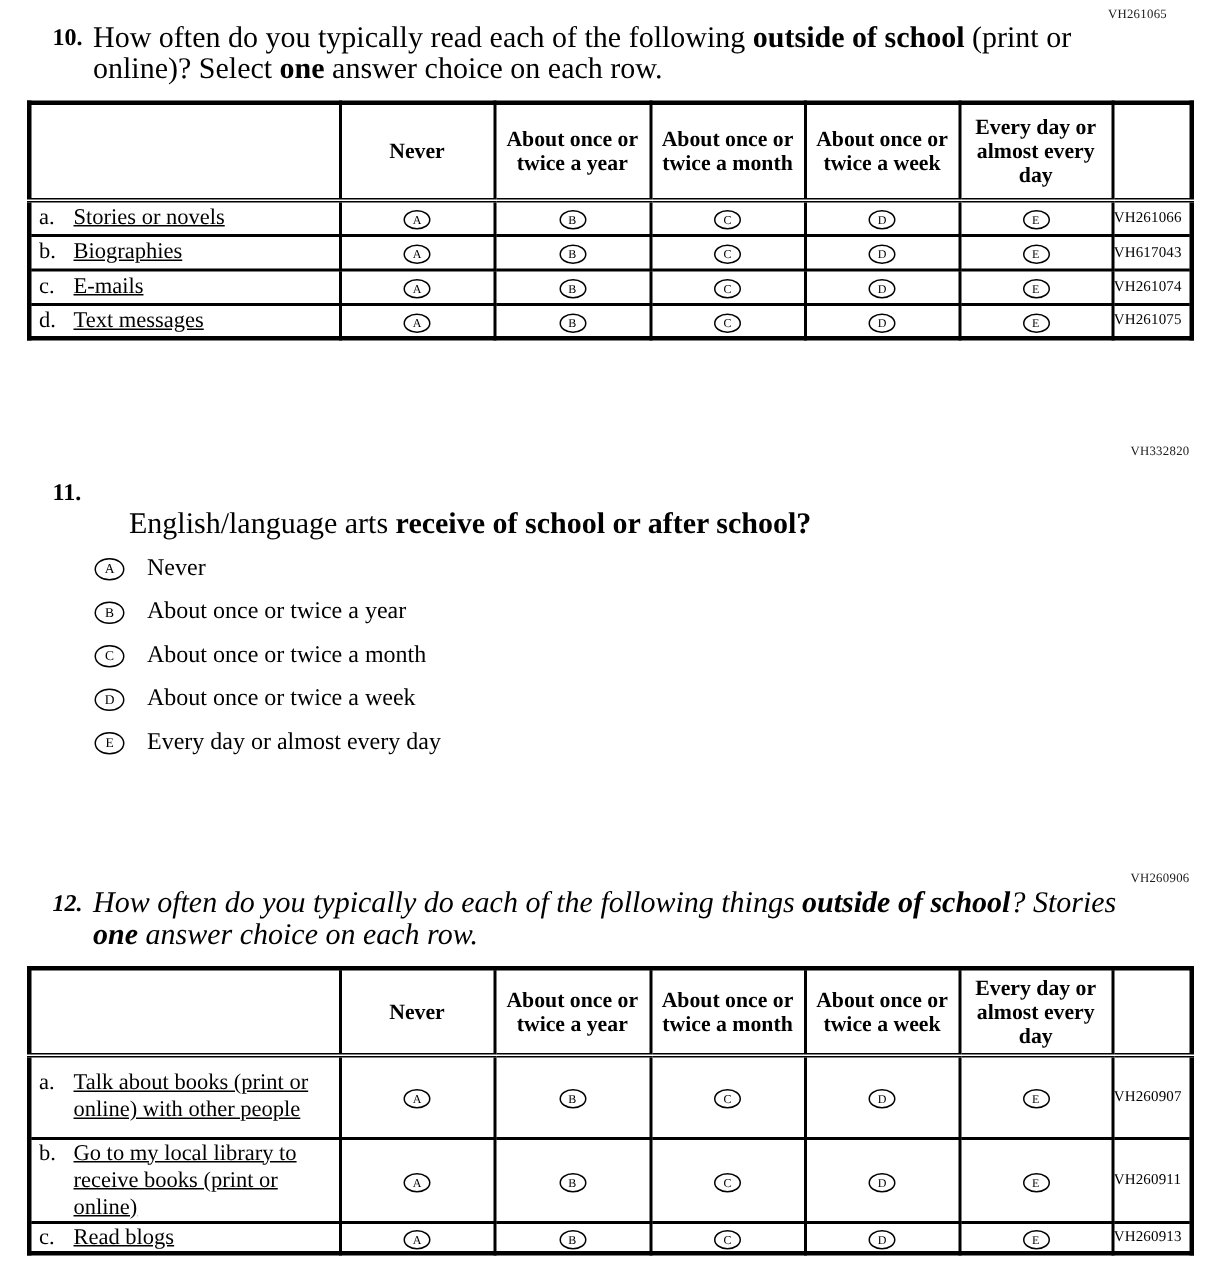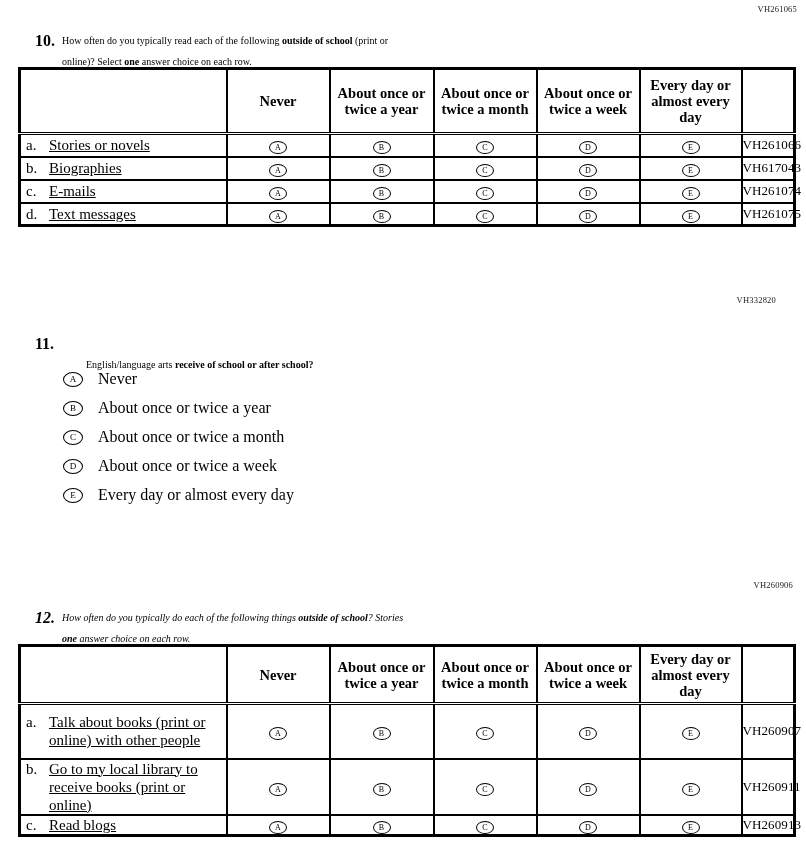--- a/index.html
+++ b/index.html
@@ -4,23 +4,23 @@
 <style>
   html,body{margin:0;padding:0;background:#fff;}
   .page{
     position:relative;width:806px;height:855px;background:#fff;
     font-family:"Liberation Serif",serif;color:#000;overflow:hidden;
   }
   .abs{position:absolute;}
   
   .vhcode{font-size:8.5px;color:#1a1a1a;letter-spacing:0.2px;}
   
-  .qblock{display:flex;margin-top:15px;}
+  .qblock{display:flex;}
   .qnum{font-weight:bold;font-size:16px;width:27px;flex:none;line-height:21px;}
-  .qtext{font-size:10px;line-height:21px;width:690px;}
+  .qtext{font-size:20px;line-height:21px;width:690px;}
   .qtext b{font-weight:bold;}
   
   table.rtable{
     border-collapse:collapse;table-layout:fixed;width:775px;
     border:3px solid #000;background:#fff;
   }
   table.rtable th,table.rtable td{border:2px solid #000;padding:0;}
   table.rtable thead th{
     border-bottom:3px double #000;
     font-weight:bold;font-size:14.5px;line-height:16px;
@@ -29,41 +29,41 @@
   .t1 thead th{height:58px;}
   .t2 thead th{height:51px;}
   .t1 tbody tr{height:23px;}
   tr.row-tall{height:55px;}
   tr.row-short{height:21px;}
   td.labelcell{vertical-align:middle;font-size:15px;line-height:18px;}
   .lwrap{display:flex;align-items:flex-start;}
   .ltr{width:23px;flex:none;padding-left:5px;}
   .ltxt{width:160px;text-decoration:underline;}
   td.bcell{text-align:center;vertical-align:middle;}
-  td.codecell{font-size:13px;text-align:right;vertical-align:middle;letter-spacing:0.1px;}
+  td.codecell{font-size:10px;text-align:left;vertical-align:middle;letter-spacing:0.1px;}
   
   .bubble{
     display:inline-block;width:16px;height:11px;border:1px solid #000;
     border-radius:50%;font-size:8px;line-height:11px;text-align:center;
     font-family:"Liberation Serif",serif;
   }
   .bubble-lg{
     display:inline-block;width:18px;height:13px;border:1px solid #000;
     border-radius:50%;font-size:9px;line-height:13px;text-align:center;flex:none;
   }
   
   .optlist{display:block;}
   .optrow{display:flex;align-items:center;gap:15px;height:16px;margin-bottom:13px;font-size:16px;}
 </style>
 </head>
 <body>
 
 <div class="page">
 
-  <div class="abs vhcode" style="top:4px;right:9px;text-align:right;">VH261065</div>
+  <div class="abs vhcode" style="top:4px;right:28px;text-align:right;">VH261065</div>
 
   <div class="abs qblock" style="top:15px;left:35px;">
     <span class="qnum">10.</span>
     <div class="qtext">
       <span>How often do you typically read each of the following </span><b>outside of school</b><span> (print or</span><br>
       <span>online)? Select </span><b>one</b><span> answer choice on each row.</span>
     </div>
   </div>
 
   <table class="rtable t1 abs" style="top:67px;left:18px;">
@@ -140,21 +140,21 @@
         <td class="bcell"><span class="bubble">A</span></td>
         <td class="bcell"><span class="bubble">B</span></td>
         <td class="bcell"><span class="bubble">C</span></td>
         <td class="bcell"><span class="bubble">D</span></td>
         <td class="bcell"><span class="bubble">E</span></td>
         <td class="codecell">VH261075</td>
       </tr>
     </tbody>
   </table>
 
-  <div class="abs vhcode" style="top:295px;right:30px;">VH332820</div>
+  <div class="abs vhcode" style="top:295px;right:13px;">VH332820</div>
 
   <div class="abs qblock" style="top:318px;left:35px;gap:24px;">
     <span class="qnum">11.</span>
     <div class="qtext">
       <br>
       <span>English/language arts </span><b>receive of school or after school?</b>
     </div>
   </div>
 
   <div class="abs optlist" style="top:371px;left:63px;">

